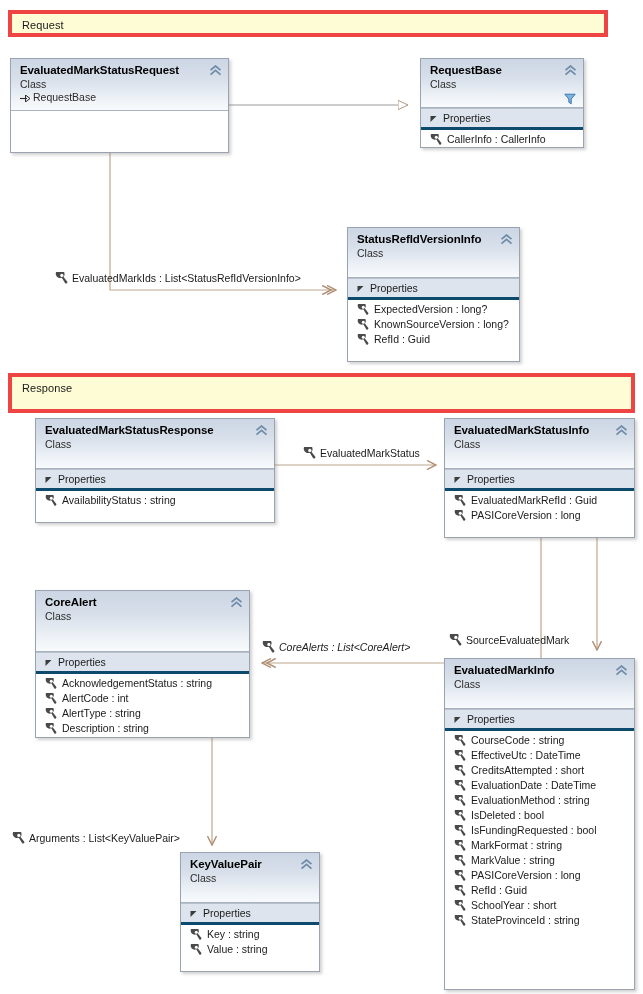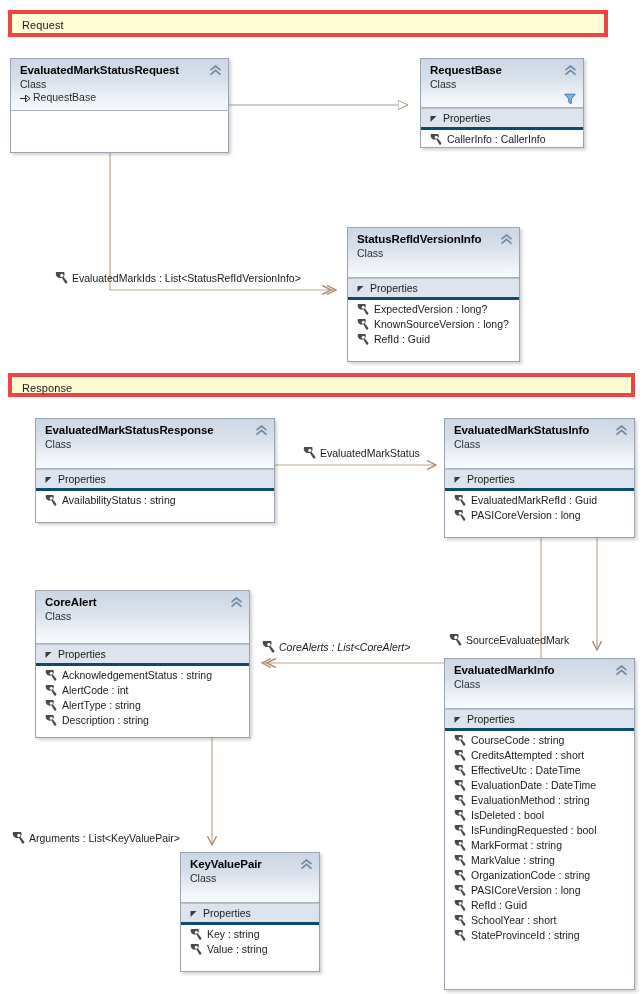--- a/index.html
+++ b/index.html
@@ -143,21 +143,21 @@
 
     <path d="M597,538 L597,650" fill="none" stroke="#c0a68e" stroke-width="1.2" marker-end="url(#openArrow)"></path>
 
     <path d="M212,738 L212,845" fill="none" stroke="#c0a68e" stroke-width="1.2" marker-end="url(#openArrow)"></path>
   </svg>
 
   <div class="banner" style="left:8px;top:10px;width:600px;height:27px;">
     <span>Request</span>
   </div>
 
-  <div class="banner" style="left:8px;top:373px;width:627px;height:24px;">
+  <div class="banner" style="left:8px;top:373px;width:627px;height:40px;">
     <span>Response</span>
   </div>
 
   <div class="cls" style="left:10px;top:58px;width:219px;height:95px;">
     <div class="cls-head">
       <div class="cls-title">EvaluatedMarkStatusRequest</div>
       <div class="cls-kind">Class</div>
       <div class="cls-base">
         <svg class="inh-arrow" viewBox="0 0 11 9" xmlns="http://www.w3.org/2000/svg">
           <path d="M0,4.5 L7,4.5" stroke="#2b2b2b" stroke-width="1.1" fill="none"></path>
@@ -292,21 +292,21 @@
         <svg class="wr" viewBox="0 0 12 12" xmlns="http://www.w3.org/2000/svg">
           <path d="M8.6,0.7 A4,4 0 1 0 6.3,5.3 L9.4,10.4 A1.3,1.3 0 0 0 11.4,9.1 L7.9,4.5 A4,4 0 0 0 8.6,0.7 Z" fill="#4a4a4a"></path>
           <circle cx="6.3" cy="3.2" r="1.5" fill="#ffffff"></circle>
         </svg>
         <span>PASICoreVersion : long</span>
       </div>
     </div>
   </div>
 
   <div class="cls" style="left:35px;top:590px;width:215px;height:148px;">
-    <div class="cls-head" style="padding-bottom:20px;">
+    <div class="cls-head" style="padding-bottom:28px;">
       <div class="cls-title">CoreAlert</div>
       <div class="cls-kind">Class</div>
       <svg class="chevron" viewBox="0 0 13 11" xmlns="http://www.w3.org/2000/svg">
         <path d="M1.5,5.2 L6.5,1 L11.5,5.2" fill="none" stroke="#6e8ba8" stroke-width="1.7"></path>
         <path d="M1.5,9.6 L6.5,5.4 L11.5,9.6" fill="none" stroke="#6e8ba8" stroke-width="1.7"></path>
       </svg>
     </div>
     <div class="cls-section">
       <svg class="tri" viewBox="0 0 9 9" xmlns="http://www.w3.org/2000/svg">
         <path d="M1.5,2 L7.5,2 L1.5,8 Z" fill="#3b3b3b"></path>
@@ -364,34 +364,34 @@
             <path d="M8.6,0.7 A4,4 0 1 0 6.3,5.3 L9.4,10.4 A1.3,1.3 0 0 0 11.4,9.1 L7.9,4.5 A4,4 0 0 0 8.6,0.7 Z" fill="#4a4a4a"></path>
             <circle cx="6.3" cy="3.2" r="1.5" fill="#ffffff"></circle>
           </svg>
         <span>CourseCode : string</span>
       </div>
       <div class="member">
         <svg class="wr" viewBox="0 0 12 12" xmlns="http://www.w3.org/2000/svg">
             <path d="M8.6,0.7 A4,4 0 1 0 6.3,5.3 L9.4,10.4 A1.3,1.3 0 0 0 11.4,9.1 L7.9,4.5 A4,4 0 0 0 8.6,0.7 Z" fill="#4a4a4a"></path>
             <circle cx="6.3" cy="3.2" r="1.5" fill="#ffffff"></circle>
           </svg>
+        <span>EffectiveUtc : DateTime</span>
+      </div>
+      <div class="member">
+        <svg class="wr" viewBox="0 0 12 12" xmlns="http://www.w3.org/2000/svg">
+            <path d="M8.6,0.7 A4,4 0 1 0 6.3,5.3 L9.4,10.4 A1.3,1.3 0 0 0 11.4,9.1 L7.9,4.5 A4,4 0 0 0 8.6,0.7 Z" fill="#4a4a4a"></path>
+            <circle cx="6.3" cy="3.2" r="1.5" fill="#ffffff"></circle>
+          </svg>
         <span>CreditsAttempted : short</span>
       </div>
       <div class="member">
         <svg class="wr" viewBox="0 0 12 12" xmlns="http://www.w3.org/2000/svg">
             <path d="M8.6,0.7 A4,4 0 1 0 6.3,5.3 L9.4,10.4 A1.3,1.3 0 0 0 11.4,9.1 L7.9,4.5 A4,4 0 0 0 8.6,0.7 Z" fill="#4a4a4a"></path>
             <circle cx="6.3" cy="3.2" r="1.5" fill="#ffffff"></circle>
           </svg>
-        <span>EffectiveUtc : DateTime</span>
-      </div>
-      <div class="member">
-        <svg class="wr" viewBox="0 0 12 12" xmlns="http://www.w3.org/2000/svg">
-            <path d="M8.6,0.7 A4,4 0 1 0 6.3,5.3 L9.4,10.4 A1.3,1.3 0 0 0 11.4,9.1 L7.9,4.5 A4,4 0 0 0 8.6,0.7 Z" fill="#4a4a4a"></path>
-            <circle cx="6.3" cy="3.2" r="1.5" fill="#ffffff"></circle>
-          </svg>
         <span>EvaluationDate : DateTime</span>
       </div>
       <div class="member">
         <svg class="wr" viewBox="0 0 12 12" xmlns="http://www.w3.org/2000/svg">
             <path d="M8.6,0.7 A4,4 0 1 0 6.3,5.3 L9.4,10.4 A1.3,1.3 0 0 0 11.4,9.1 L7.9,4.5 A4,4 0 0 0 8.6,0.7 Z" fill="#4a4a4a"></path>
             <circle cx="6.3" cy="3.2" r="1.5" fill="#ffffff"></circle>
           </svg>
         <span>EvaluationMethod : string</span>
       </div>
       <div class="member">
@@ -414,27 +414,20 @@
             <circle cx="6.3" cy="3.2" r="1.5" fill="#ffffff"></circle>
           </svg>
         <span>MarkFormat : string</span>
       </div>
       <div class="member">
         <svg class="wr" viewBox="0 0 12 12" xmlns="http://www.w3.org/2000/svg">
             <path d="M8.6,0.7 A4,4 0 1 0 6.3,5.3 L9.4,10.4 A1.3,1.3 0 0 0 11.4,9.1 L7.9,4.5 A4,4 0 0 0 8.6,0.7 Z" fill="#4a4a4a"></path>
             <circle cx="6.3" cy="3.2" r="1.5" fill="#ffffff"></circle>
           </svg>
         <span>MarkValue : string</span>
-      </div>
-      <div class="member">
-        <svg class="wr" viewBox="0 0 12 12" xmlns="http://www.w3.org/2000/svg">
-            <path d="M8.6,0.7 A4,4 0 1 0 6.3,5.3 L9.4,10.4 A1.3,1.3 0 0 0 11.4,9.1 L7.9,4.5 A4,4 0 0 0 8.6,0.7 Z" fill="#4a4a4a"></path>
-            <circle cx="6.3" cy="3.2" r="1.5" fill="#ffffff"></circle>
-          </svg>
-        <span>OrganizationCode : string</span>
       </div>
       <div class="member">
         <svg class="wr" viewBox="0 0 12 12" xmlns="http://www.w3.org/2000/svg">
             <path d="M8.6,0.7 A4,4 0 1 0 6.3,5.3 L9.4,10.4 A1.3,1.3 0 0 0 11.4,9.1 L7.9,4.5 A4,4 0 0 0 8.6,0.7 Z" fill="#4a4a4a"></path>
             <circle cx="6.3" cy="3.2" r="1.5" fill="#ffffff"></circle>
           </svg>
         <span>PASICoreVersion : long</span>
       </div>
       <div class="member">
         <svg class="wr" viewBox="0 0 12 12" xmlns="http://www.w3.org/2000/svg">

